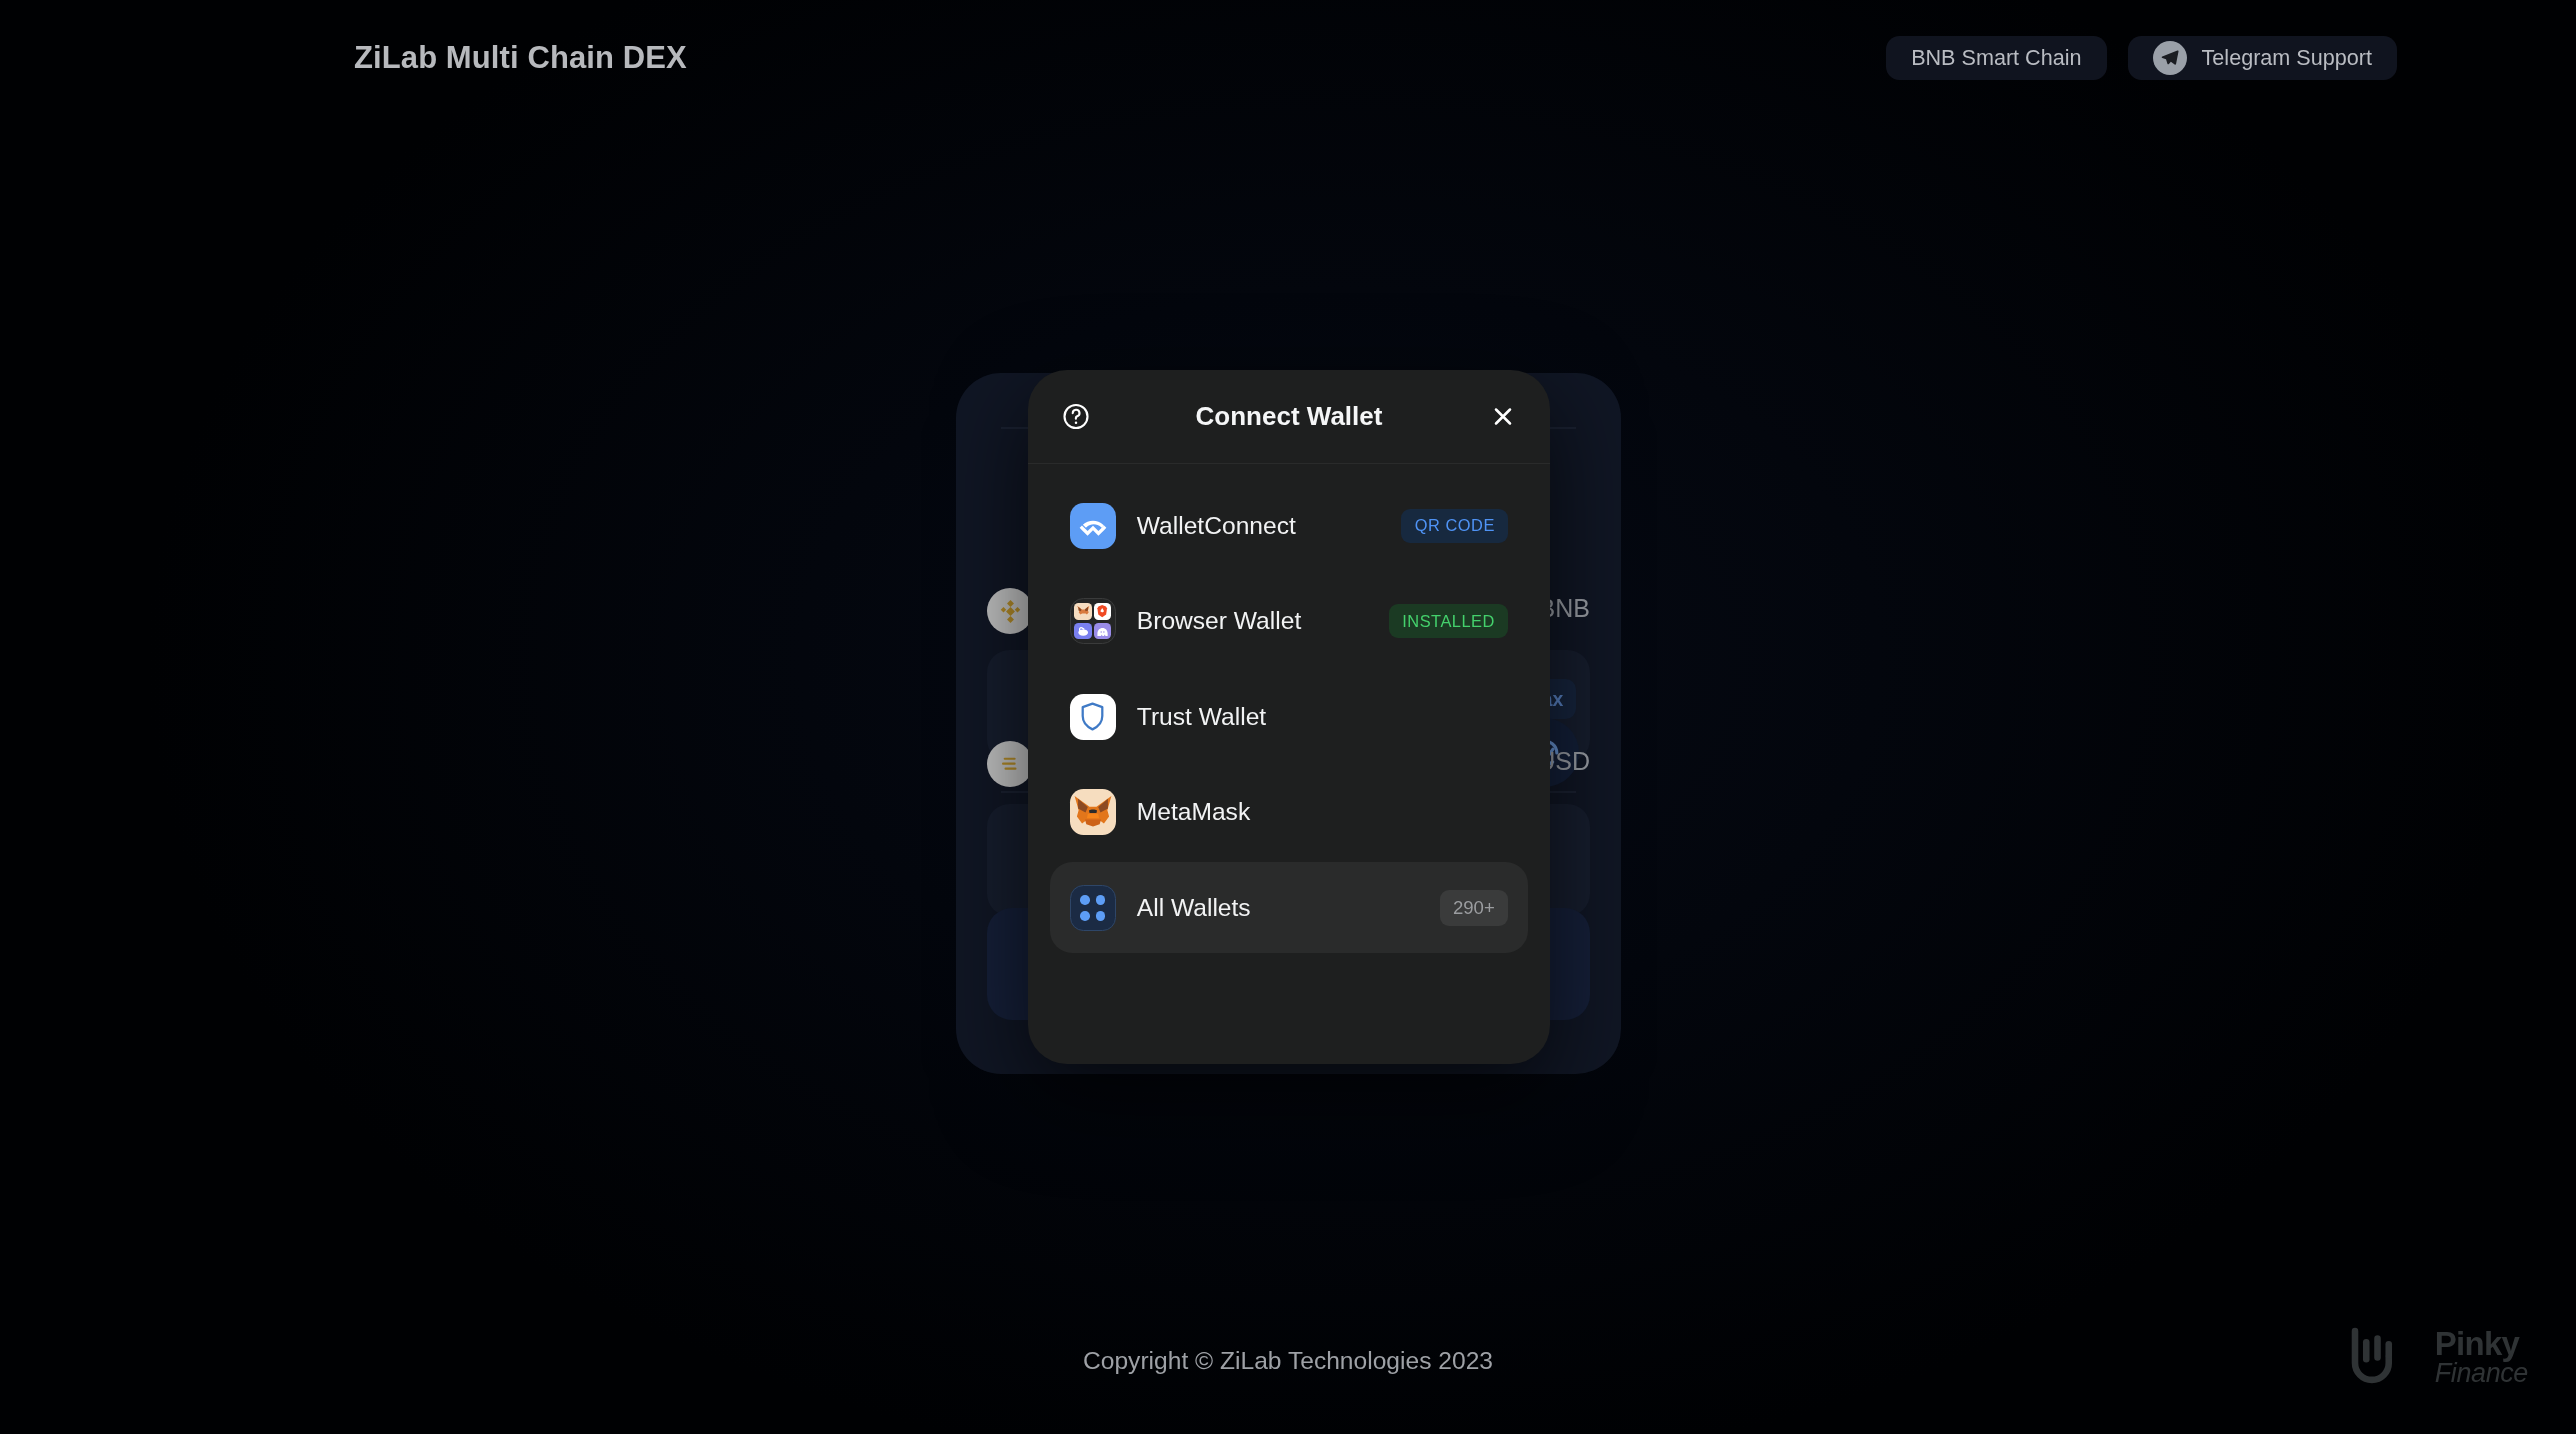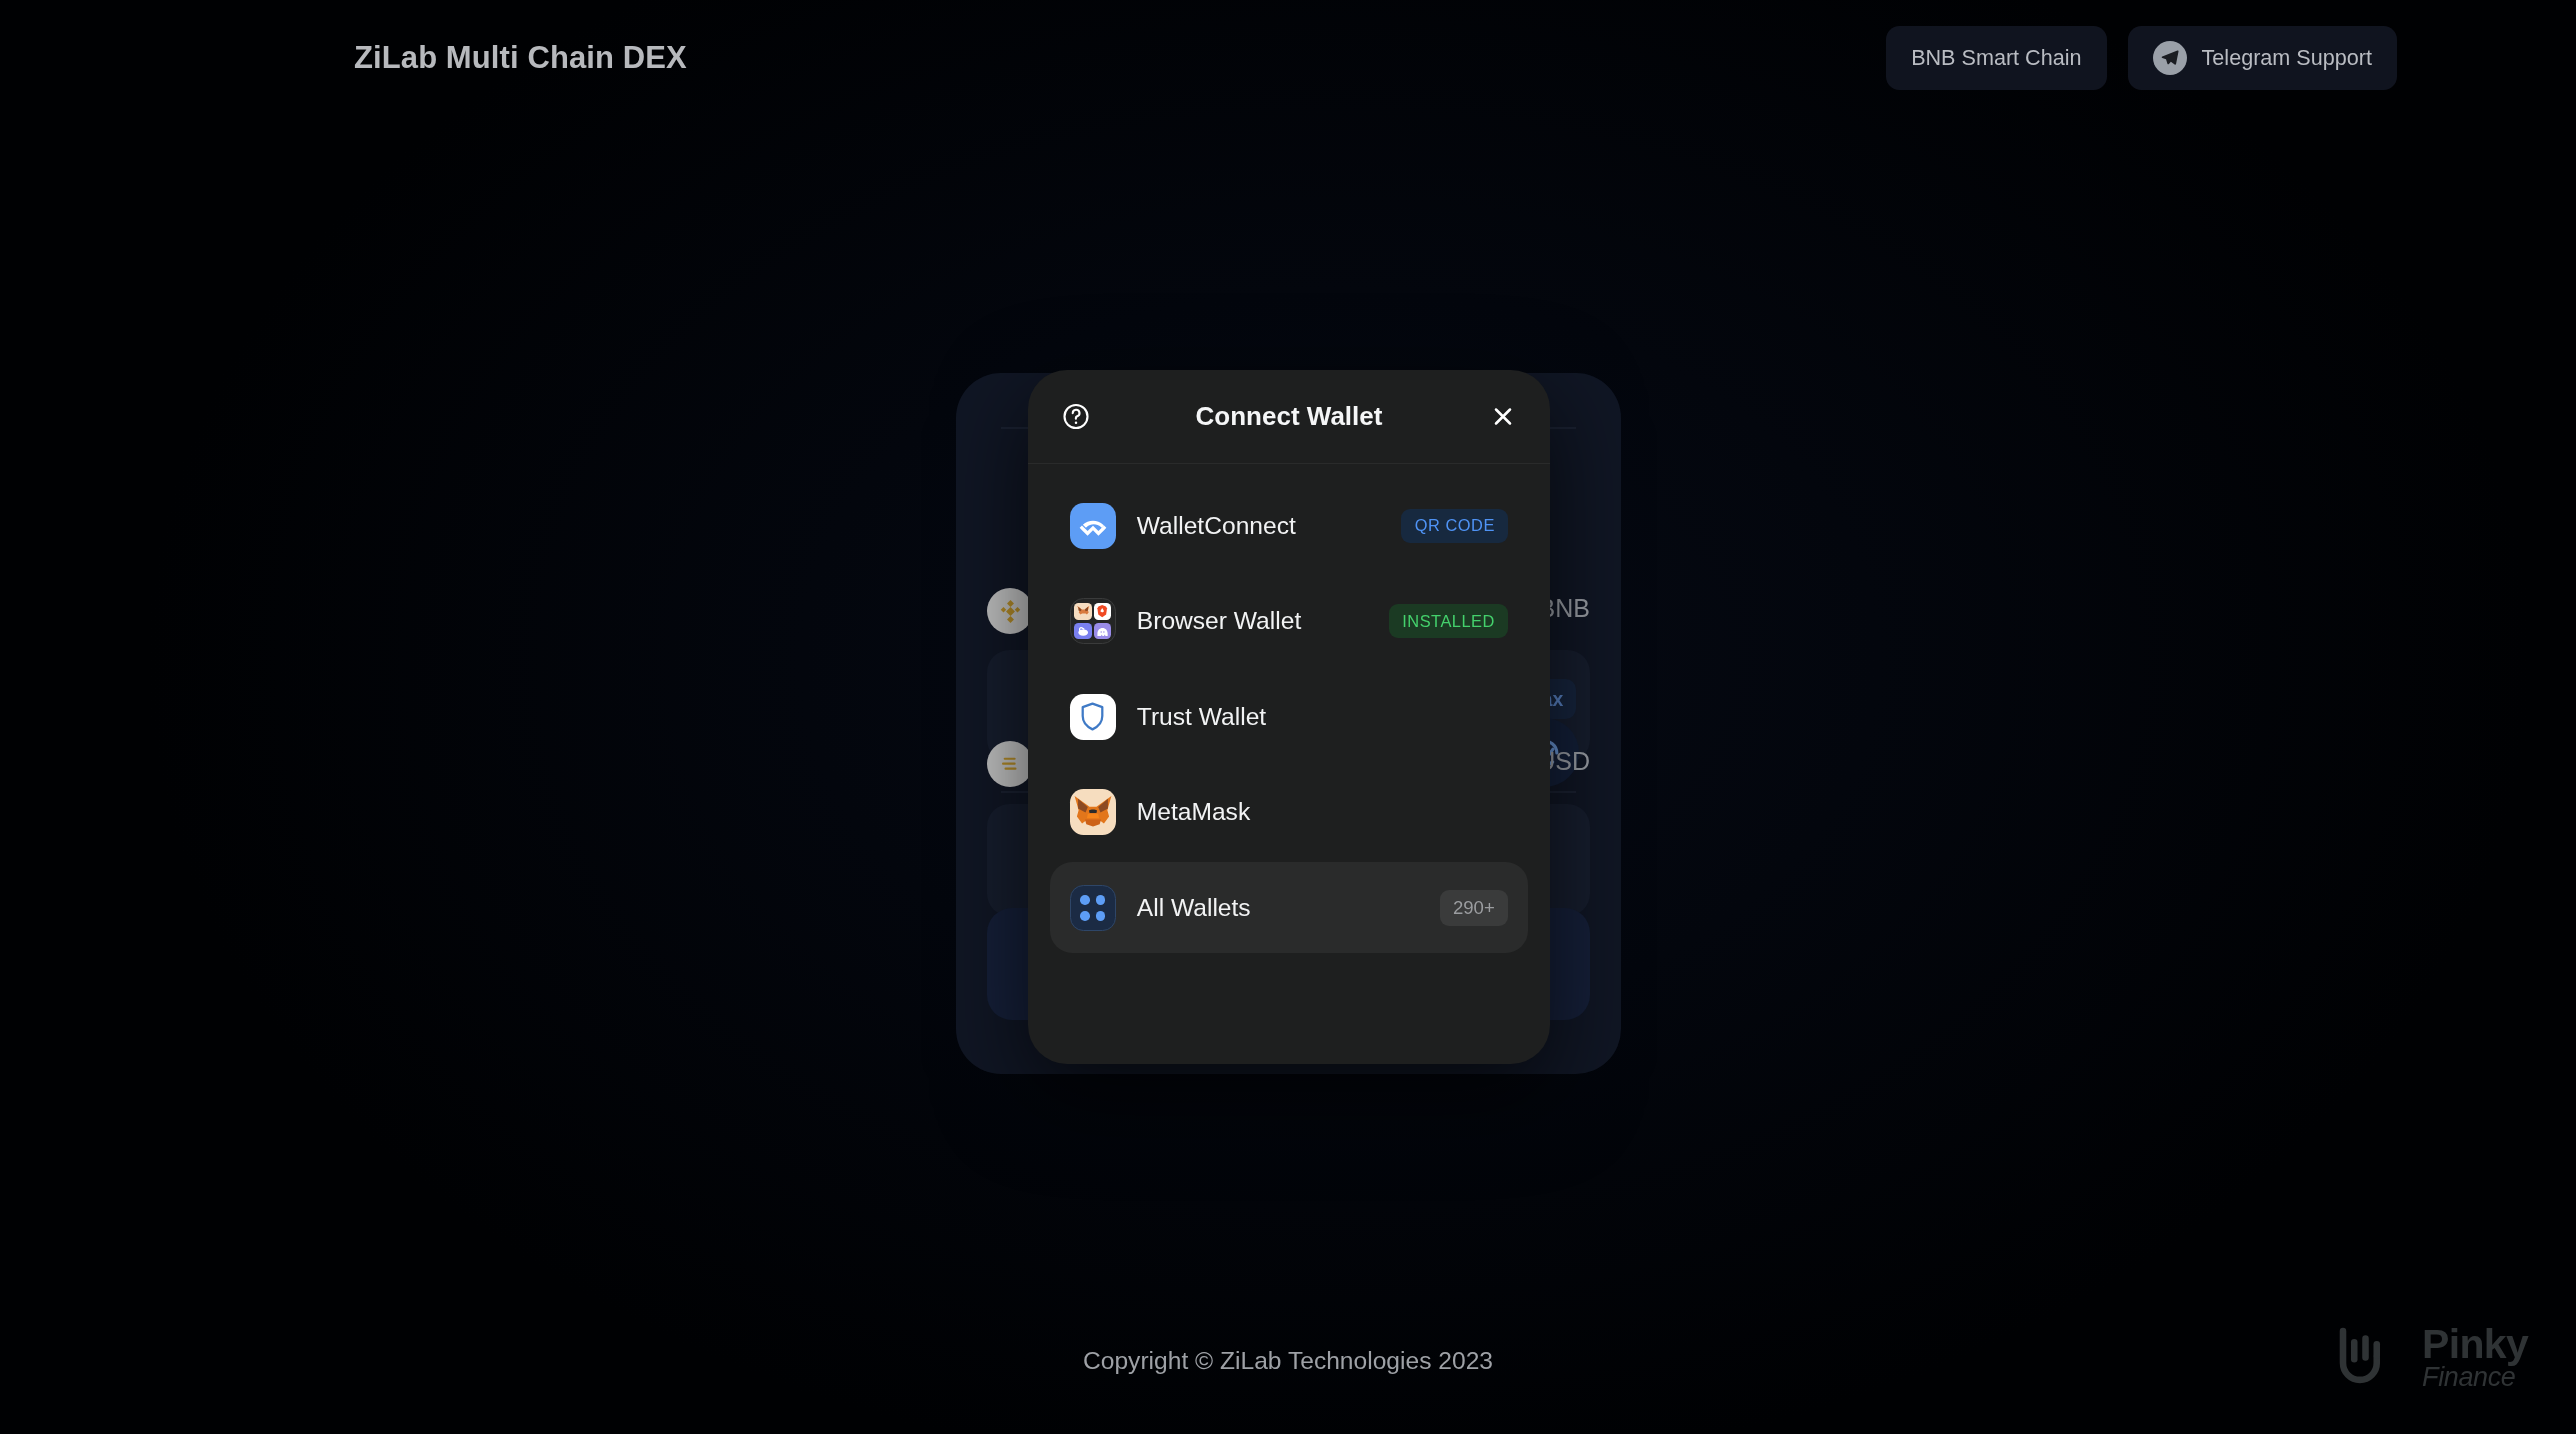--- a/index.html
+++ b/index.html
@@ -24,21 +24,21 @@
     padding:0 179px 0 354px;
   }
   .brand-title {
     font-size:31px; font-weight:bold; color:#b7b9bd; letter-spacing:0.1px;
     white-space:nowrap;
   }
   .header-actions { display:flex; align-items:center; gap:21px; }
   .chip {
     display:flex; align-items:center; gap:15px;
     background:#10141f; border-radius:13.4px;
-    height:64px; padding:0 25px;
+    height:44px; padding:0 25px;
     color:#b9bcc2; font-size:21.6px; white-space:nowrap;
   }
   .tg-icon {
     width:34px; height:34px; border-radius:50%;
     background:#9aa0a8; display:flex; align-items:center; justify-content:center;
     flex:0 0 auto;
   }
   .tg-icon svg { width:19.4px; height:19.4px; display:block; }
 
   
@@ -166,21 +166,21 @@
   .footer {
     position:absolute; left:0; bottom:0; width:2576px; height:149px;
     display:flex; align-items:center; justify-content:center;
   }
   .copyright { color:#9ea1a6; font-size:24.6px; }
   .watermark {
     position:absolute; right:48px; bottom:39px;
     display:flex; align-items:center; gap:19.4px;
   }
   .wm-text { display:flex; flex-direction:column; line-height:.98; }
-  .wm-p { color:#2f3335; font-size:41px; font-weight:bold; letter-spacing:-0.7px; }
+  .wm-p { color:#2f3335; font-size:33px; font-weight:bold; letter-spacing:-0.7px; }
   .wm-f { color:#2f3335; font-size:27px; letter-spacing:-0.4px;font-style:italic; }
 </style>
 </head>
 <body>
 
 <div id="page">
 
   <div class="header">
     <div class="brand-title">ZiLab Multi Chain DEX</div>
     <div class="header-actions">

